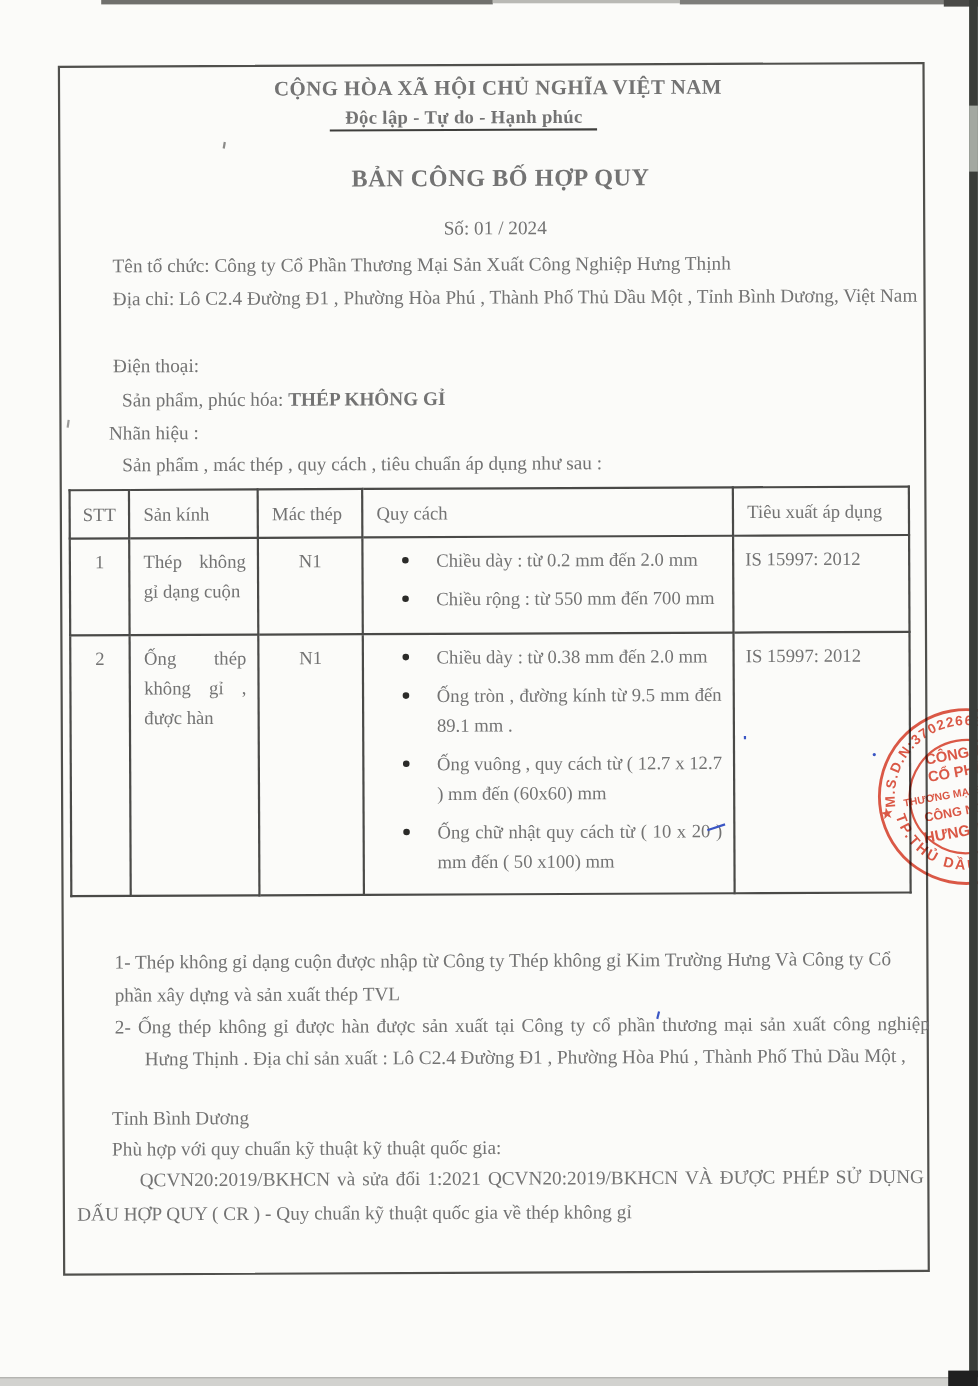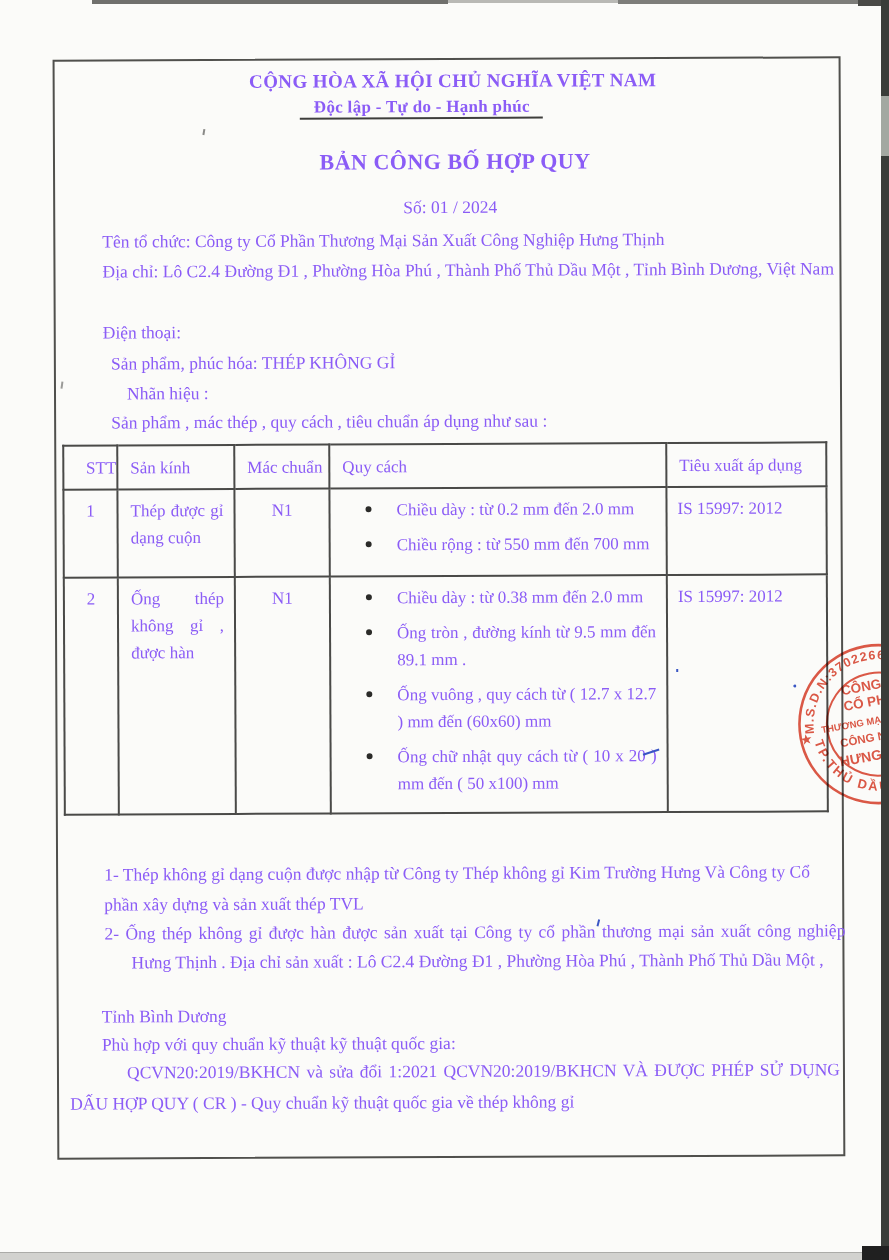--- a/index.html
+++ b/index.html
@@ -1,37 +1,37 @@
 <!DOCTYPE html>
 <html><head>
 <meta charset="utf-8">
 <title>Scanned document</title>
 <style>
   html,body{margin:0;padding:0;background:#ffffff;}
   .page{position:relative;width:889px;height:1260px;background:#fbfbf9;overflow:hidden;
-        font-family:"Liberation Serif","DejaVu Serif",serif;color:#8b5cf6;}
+        font-family:"Liberation Serif","DejaVu Serif",serif;color:#737373;}
   .skew{position:absolute;left:0;top:0;width:889px;height:1260px;
         transform:rotate(-0.25deg);transform-origin:450px 620px;z-index:10;}
   .frame{position:absolute;left:55px;top:58px;width:788px;height:1100px;
          border:2px solid #50504d;box-sizing:border-box;}
   .t{position:absolute;font-size:17.5px;line-height:30px;white-space:nowrap;}
   .p{position:absolute;font-size:17.5px;line-height:30px;}
   .center{text-align:center;white-space:nowrap;}
-  .b{font-weight:normal;}
+  .b{font-weight:bold;}
   .republic{top:66px;left:60px;width:790px;font-size:19px;font-weight:bold;letter-spacing:.4px;}
   .motto{top:92px;left:29px;width:790px;font-size:17px;font-weight:bold;letter-spacing:.3px;}
   .motto-underline{position:absolute;left:302px;top:117px;width:243px;height:2px;background:#3e3e3c;}
   .doc-title{top:147px;left:62px;width:790px;font-size:22px;font-weight:bold;letter-spacing:.5px;}
   .doc-number{top:192px;left:57px;width:790px;font-size:17.5px;}
   
   .spec-table{position:absolute;left:63px;top:443px;border-collapse:collapse;table-layout:fixed;}
   .spec-table td,.spec-table th{border:2px solid #4a4a48;font-size:17px;font-weight:normal;
         vertical-align:top;line-height:27px;box-sizing:border-box;}
   .spec-table th{vertical-align:middle;text-align:left;padding:0 0 0 12px;height:44px;}
-  .spec-table th.c{text-align:right;padding:0;}
+  .spec-table th.c{text-align:center;padding:0;}
   .cell-stt{text-align:center;padding-top:7px;}
   .cell-sp{padding:7px 10px 0 12px;text-align:justify;}
   .cell-mt{text-align:center;padding-top:7px;}
   .cell-qc{padding:7px 0 0 0;}
   .cell-tc{padding:7px 6px 0 10px;}
   ul.specs{list-style:none;margin:0;padding:0;}
   ul.specs li{position:relative;margin:0 0 8px 0;padding:0 10px 0 66px;text-align:justify;line-height:27px;}
   ul.specs li::before{content:"";position:absolute;left:35px;top:10px;width:6px;height:6px;
         border-radius:50%;background:#2b2b29;}
   
@@ -80,42 +80,42 @@
     <div class="t center doc-title b">BẢN CÔNG BỐ HỢP QUY</div>
     <div class="t center doc-number">Số: 01 / 2024</div>
 
     <div class="t" style="left:104px;top:225px;">Tên tổ chức: Công ty Cổ Phần Thương Mại Sản Xuất Công Nghiệp Hưng Thịnh</div>
     <div class="p" style="left:104px;top:255px;width:760px;">Địa chỉ: Lô C2.4 Đường Đ1 , Phường Hòa Phú , Thành Phố Thủ Dầu Một , Tỉnh Bình Dương, Việt Nam</div>
     <div class="t" style="left:104px;top:316px;">Điện thoại:</div>
 
     <div class="t" style="left:112px;top:347px;">
       <span>Sản phẩm, phúc hóa: </span><span class="b">THÉP KHÔNG GỈ</span>
     </div>
-    <div class="t" style="left:128px;top:377px;">Nhãn hiệu :</div>
+    <div class="t" style="left:100px;top:377px;">Nhãn hiệu :</div>
     <div class="t" style="left:112px;top:406px;">Sản phẩm , mác thép , quy cách , tiêu chuẩn áp dụng như sau :</div>
 
     <table class="spec-table">
       <colgroup>
         <col style="width:54px">
           <col style="width:117px">
           <col style="width:95px">
         <col style="width:337px">
           <col style="width:160px">
       </colgroup>
       <tbody>
           <tr>
         <th class="c">STT</th>
         <th>Sản kính</th>
-        <th>Mác chuẩn</th>
+        <th>Mác thép</th>
         <th>Quy cách</th>
         <th>Tiêu xuất áp dụng</th>
       </tr>
       <tr style="height:88px;">
         <td class="cell-stt">1</td>
-        <td class="cell-sp">Thép được gỉ dạng cuộn</td>
+        <td class="cell-sp">Thép không gỉ dạng cuộn</td>
         <td class="cell-mt">N1</td>
         <td class="cell-qc">
           <ul class="specs">
             <li>Chiều dày : từ 0.2 mm đến 2.0 mm</li>
             <li>Chiều rộng : từ 550 mm đến 700 mm</li>
           </ul>
         </td>
         <td class="cell-tc">IS 15997: 2012</td>
       </tr>
       <tr style="height:237px;">

